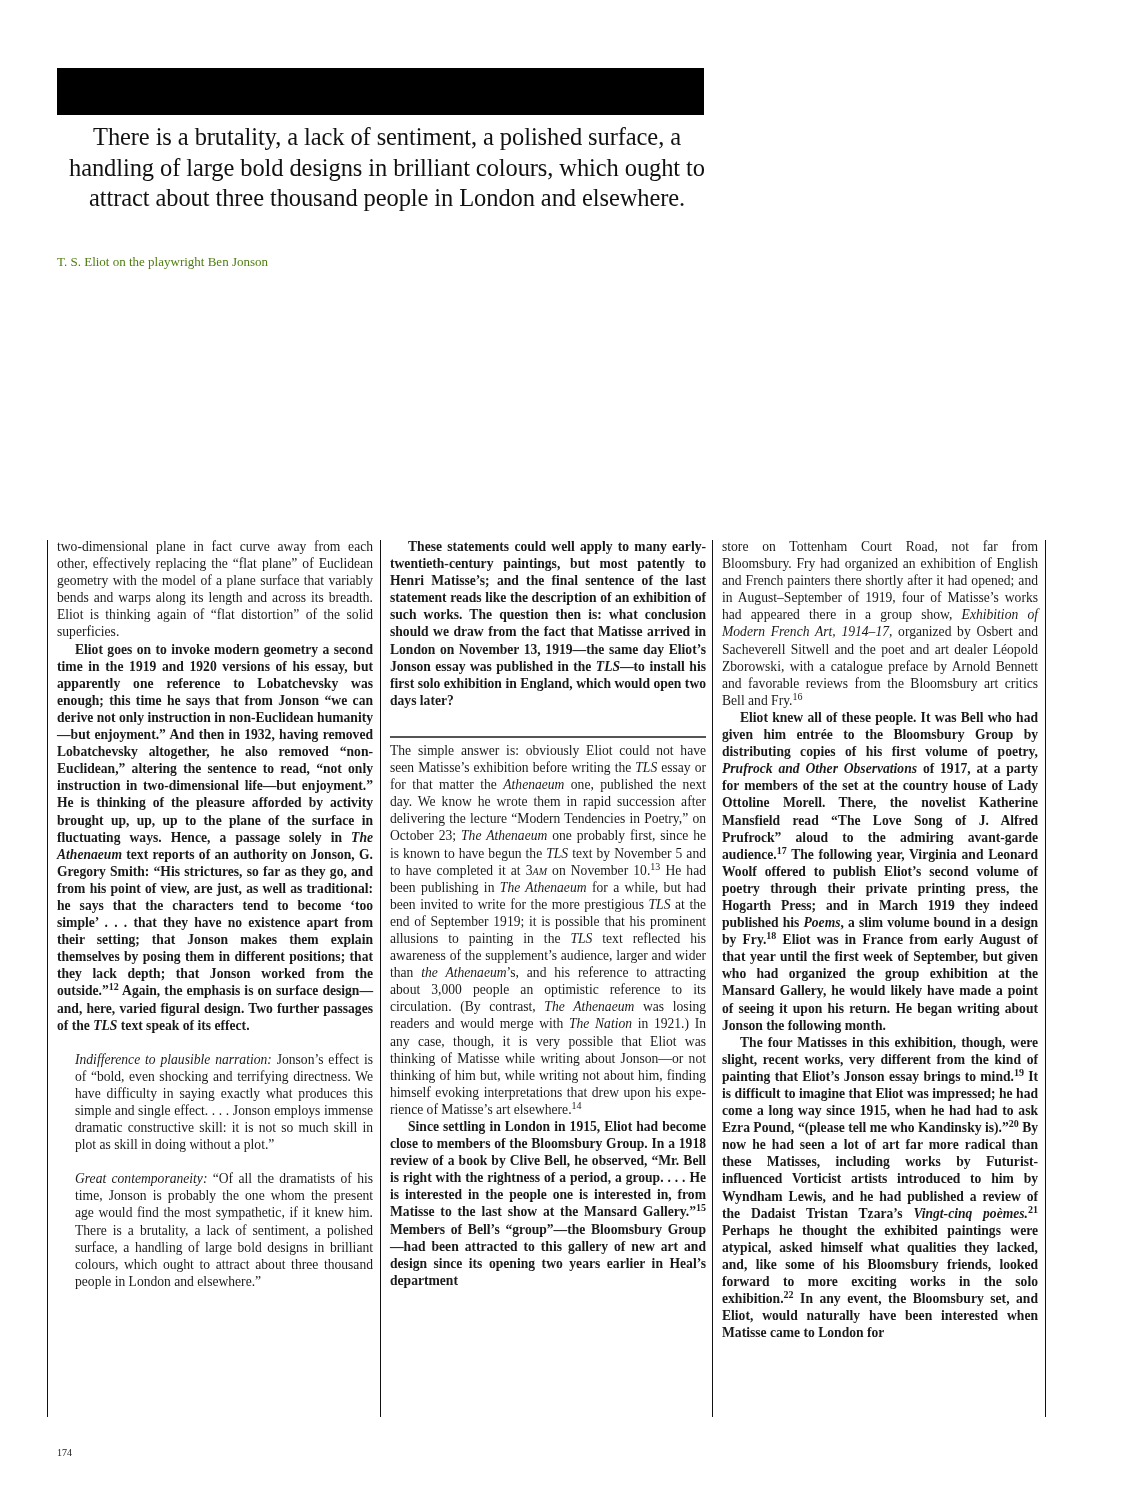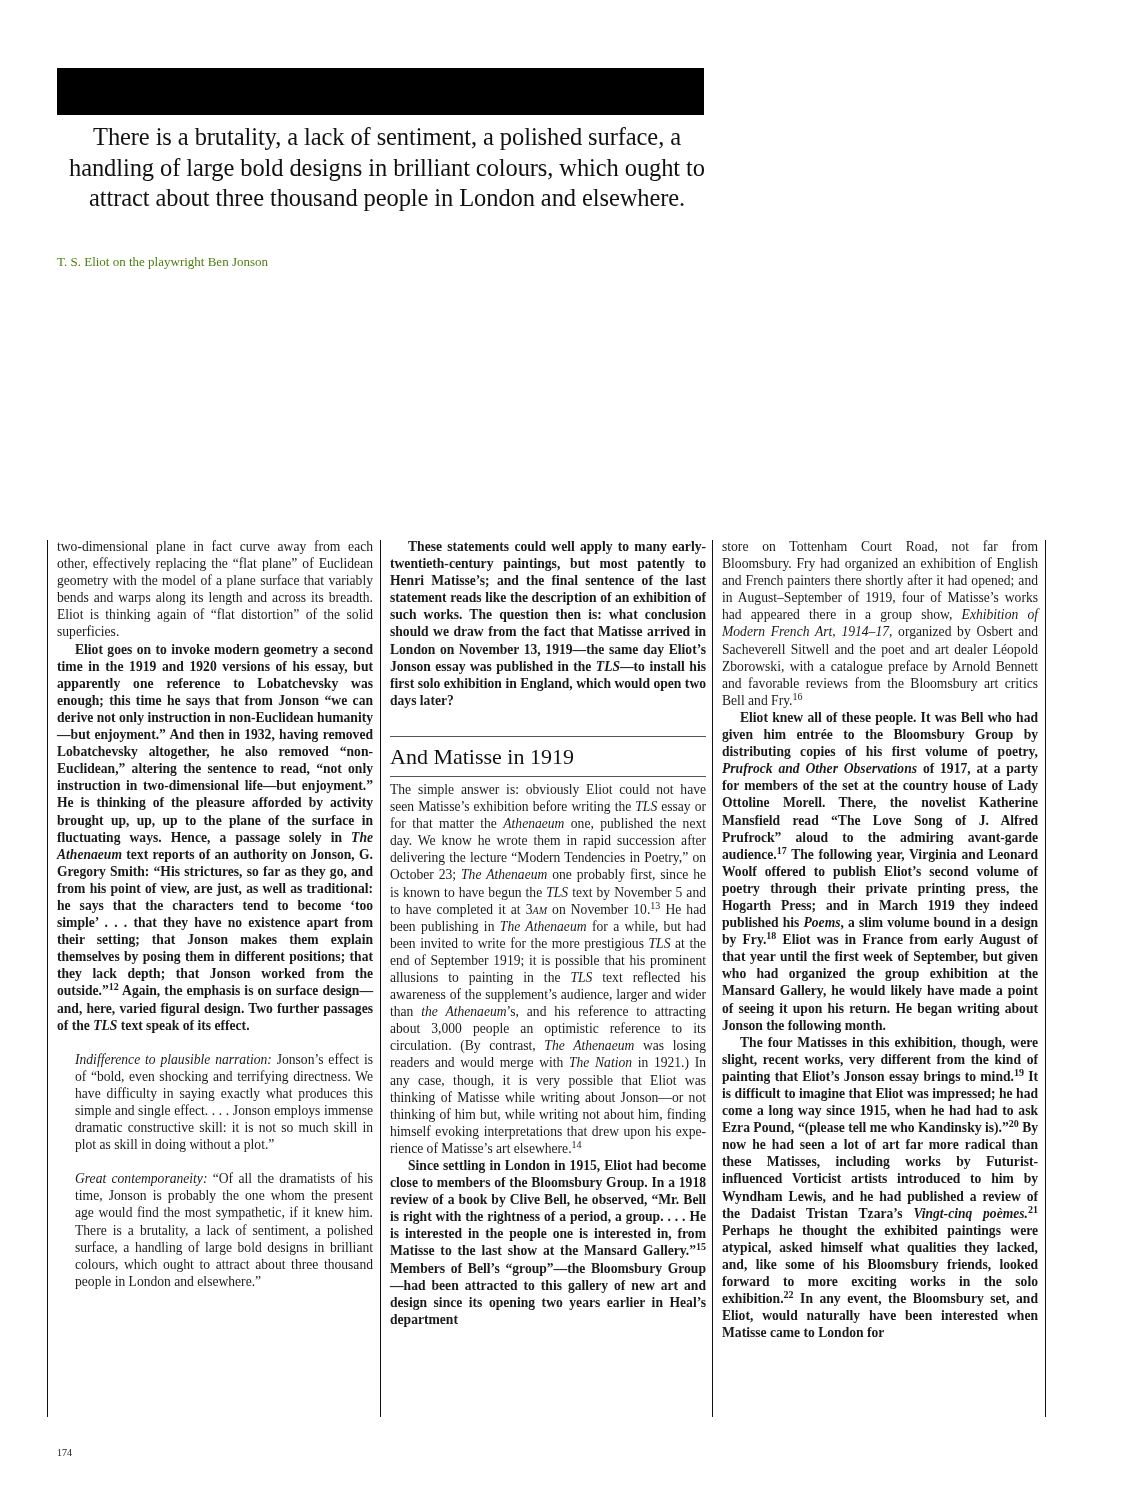--- a/index.html
+++ b/index.html
@@ -46,21 +46,20 @@
   <p><span>two-dimensional plane in fact curve away from each other, effectively replacing the “flat plane” of Euclidean geometry with the model of a plane sur­face that variably bends and warps along its length and across its breadth. Eliot is thinking again of “flat distortion” of the solid superficies.</span></p>
   <p class="indent"><span>Eliot goes on to invoke modern geometry a sec­ond time in the 1919 and 1920 versions of his essay, but apparently one reference to Lobatchevsky was enough; this time he says that from Jonson “we can derive not only instruction in non-Euclidean humanity—but enjoyment.” And then in 1932, hav­ing removed Lobatchevsky altogether, he also removed “non-Euclidean,” altering the sentence to read, “not only instruction in two-dimensional life—but enjoyment.” He is thinking of the pleas­ure afforded by activity brought up, up, up to the plane of the surface in fluctuating ways. Hence, a passage solely in </span><em>The Athenaeum</em><span> text reports of an authority on Jonson, G. Gregory Smith: “His strictures, so far as they go, and from his point of view, are just, as well as traditional: he says that the characters tend to become ‘too simple’ . . . that they have no existence apart from their setting; that Jonson makes them explain themselves by posing them in different positions; that they lack depth; that Jonson worked from the outside.”</span><sup>12</sup><span> Again, the emphasis is on surface design—and, here, varied figural design. Two further passages of the </span><em>TLS</em><span> text speak of its effect.</span></p>
   <p class="block"><em>Indifference to plausible narration:</em><span> Jonson’s effect is of “bold, even shocking and terrifying directness. We have difficulty in saying exactly what produces this simple and single effect. . . . Jonson employs immense dramatic construc­tive skill: it is not so much skill in plot as skill in doing without a plot.”</span></p>
   <p class="block"><em>Great contemporaneity:</em><span> “Of all the dramatists of his time, Jonson is probably the one whom the present age would find the most sympathetic, if it knew him. There is a brutality, a lack of sen­timent, a polished surface, a handling of large bold designs in brilliant colours, which ought to attract about three thousand people in London and elsewhere.”</span></p>
 </div>
 
 <div class="col col2">
   <p class="indent"><span>These statements could well apply to many early-twentieth-century paintings, but most patently to Henri Matisse’s; and the final sentence of the last statement reads like the description of an exhibi­tion of such works. The question then is: what con­clusion should we draw from the fact that Matisse arrived in London on November 13, 1919—the same day Eliot’s Jonson essay was published in the </span><em>TLS</em><span>—to install his first solo exhibition in England, which would open two days later?</span></p>
   <div style="height:27px"></div>
   <hr class="hr">
-  <h2 class="section-heading">And Matisse in 1919</h2>
   <hr class="hr">
   <p style="margin-top:4px"><span>The simple answer is: obviously Eliot could not have seen Matisse’s exhibition before writing the </span><em>TLS</em><span> essay or for that matter the </span><em>Athenaeum</em><span> one, published the next day. We know he wrote them in rapid succession after delivering the lecture “Modern Tendencies in Poetry,” on October 23; </span><em>The Athenaeum</em><span> one probably first, since he is known to have begun the </span><em>TLS</em><span> text by November 5 and to have completed it at 3</span><span class="sc">am</span><span> on November 10.</span><sup>13</sup><span> He had been publishing in </span><em>The Athenaeum</em><span> for a while, but had been invited to write for the more presti­gious </span><em>TLS</em><span> at the end of September 1919; it is possible that his prominent allusions to painting in the </span><em>TLS</em><span> text reflected his awareness of the supplement’s audience, larger and wider than </span><em>the Athenaeum</em><span>’s, and his reference to attracting about 3,000 people an optimistic reference to its circulation. (By con­trast, </span><em>The Athenaeum</em><span> was losing readers and would merge with </span><em>The Nation</em><span> in 1921.) In any case, though, it is very possible that Eliot was thinking of Matisse while writing about Jonson—or not thinking of him but, while writing not about him, finding himself evoking interpretations that drew upon his expe­rience of Matisse’s art elsewhere.</span><sup>14</sup></p>
   <p class="indent"><span>Since settling in London in 1915, Eliot had become close to members of the Bloomsbury Group. In a 1918 review of a book by Clive Bell, he observed, “Mr. Bell is right with the rightness of a period, a group. . . . He is interested in the people one is interested in, from Matisse to the last show at the Mansard Gallery.”</span><sup>15</sup><span> Members of Bell’s “group”—the Bloomsbury Group—had been attracted to this gallery of new art and design since its opening two years earlier in Heal’s department</span></p>
 </div>
 
 <div class="col col3">
   <p><span>store on Tottenham Court Road, not far from Bloomsbury. Fry had organized an exhibition of English and French painters there shortly after it had opened; and in August–September of 1919, four of Matisse’s works had appeared there in a group show, </span><em>Exhibition of Modern French Art, 1914–17</em><span>, organized by Osbert and Sacheverell Sitwell and the poet and art dealer Léopold Zborowski, with a catalogue preface by Arnold Bennett and favora­ble reviews from the Bloomsbury art critics Bell and Fry.</span><sup>16</sup></p>
   <p class="indent"><span>Eliot knew all of these people. It was Bell who had given him entrée to the Bloomsbury Group by distributing copies of his first volume of poetry, </span><em>Prufrock and Other Observations</em><span> of 1917, at a party for members of the set at the country house of Lady Ottoline Morell. There, the novel­ist Katherine Mansfield read “The Love Song of J. Alfred Prufrock” aloud to the admiring avant-garde audience.</span><sup>17</sup><span> The following year, Virginia and Leonard Woolf offered to publish Eliot’s sec­ond volume of poetry through their private print­ing press, the Hogarth Press; and in March 1919 they indeed published his </span><em>Poems</em><span>, a slim volume bound in a design by Fry.</span><sup>18</sup><span> Eliot was in France from early August of that year until the first week of September, but given who had organized the group exhibition at the Mansard Gallery, he would likely have made a point of seeing it upon his return. He began writing about Jonson the following month.</span></p>
   <p class="indent"><span>The four Matisses in this exhibition, though, were slight, recent works, very different from the kind of painting that Eliot’s Jonson essay brings to mind.</span><sup>19</sup><span> It is difficult to imagine that Eliot was impressed; he had come a long way since 1915, when he had had to ask Ezra Pound, “(please tell me who Kandinsky is).”</span><sup>20</sup><span> By now he had seen a lot of art far more radical than these Matisses, including works by Futurist-influenced Vorticist artists introduced to him by Wyndham Lewis, and he had published a review of the Dadaist Tristan Tzara’s </span><em>Vingt-cinq poèmes.</em><sup>21</sup><span> Perhaps he thought the exhibited paintings were atypical, asked himself what qualities they lacked, and, like some of his Bloomsbury friends, looked forward to more excit­ing works in the solo exhibition.</span><sup>22</sup><span> In any event, the Bloomsbury set, and Eliot, would naturally have been interested when Matisse came to London for</span></p>
 </div>

